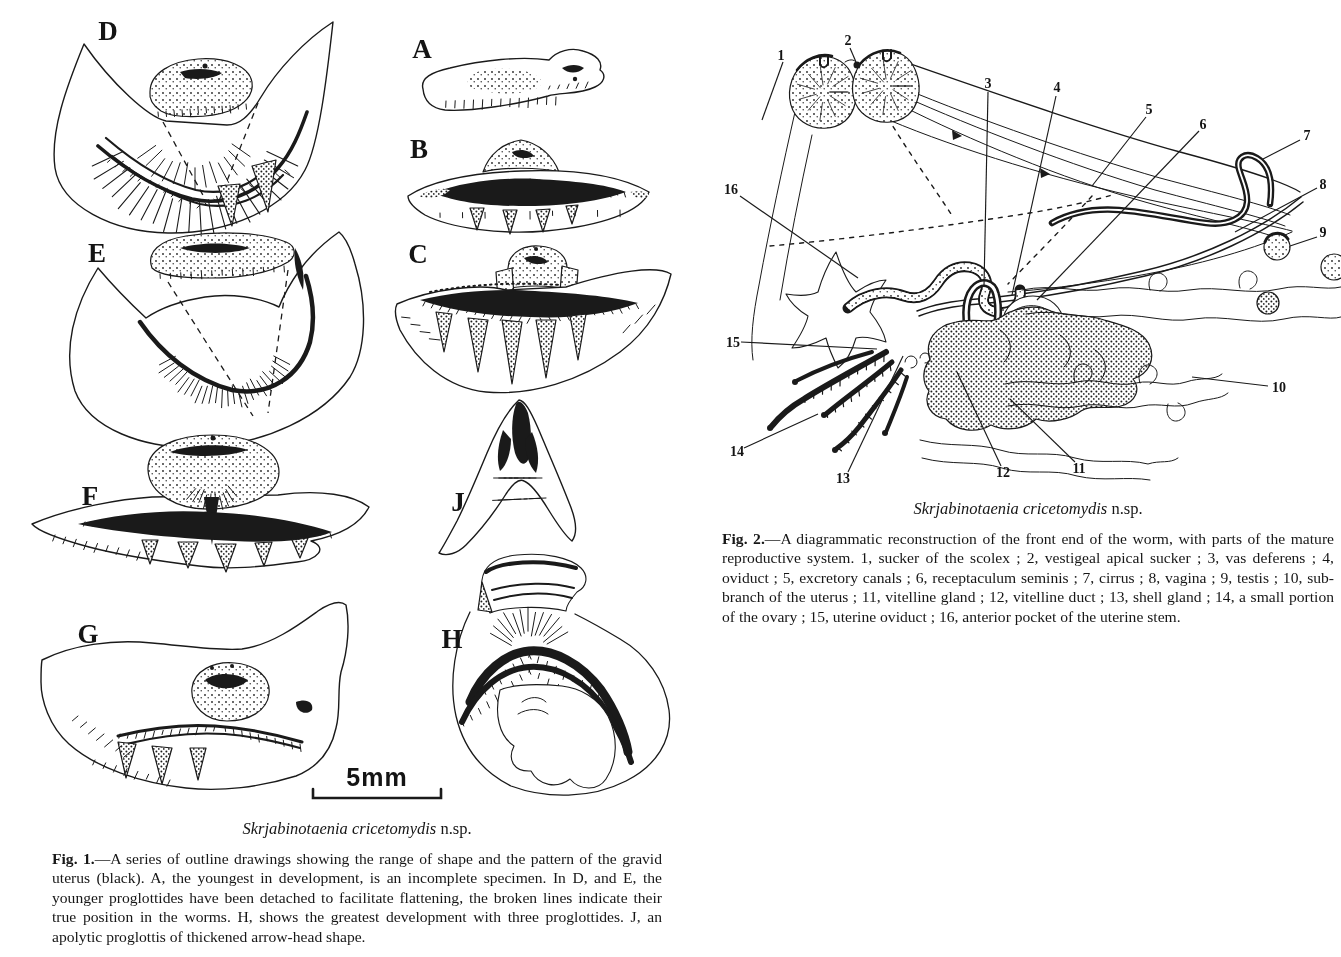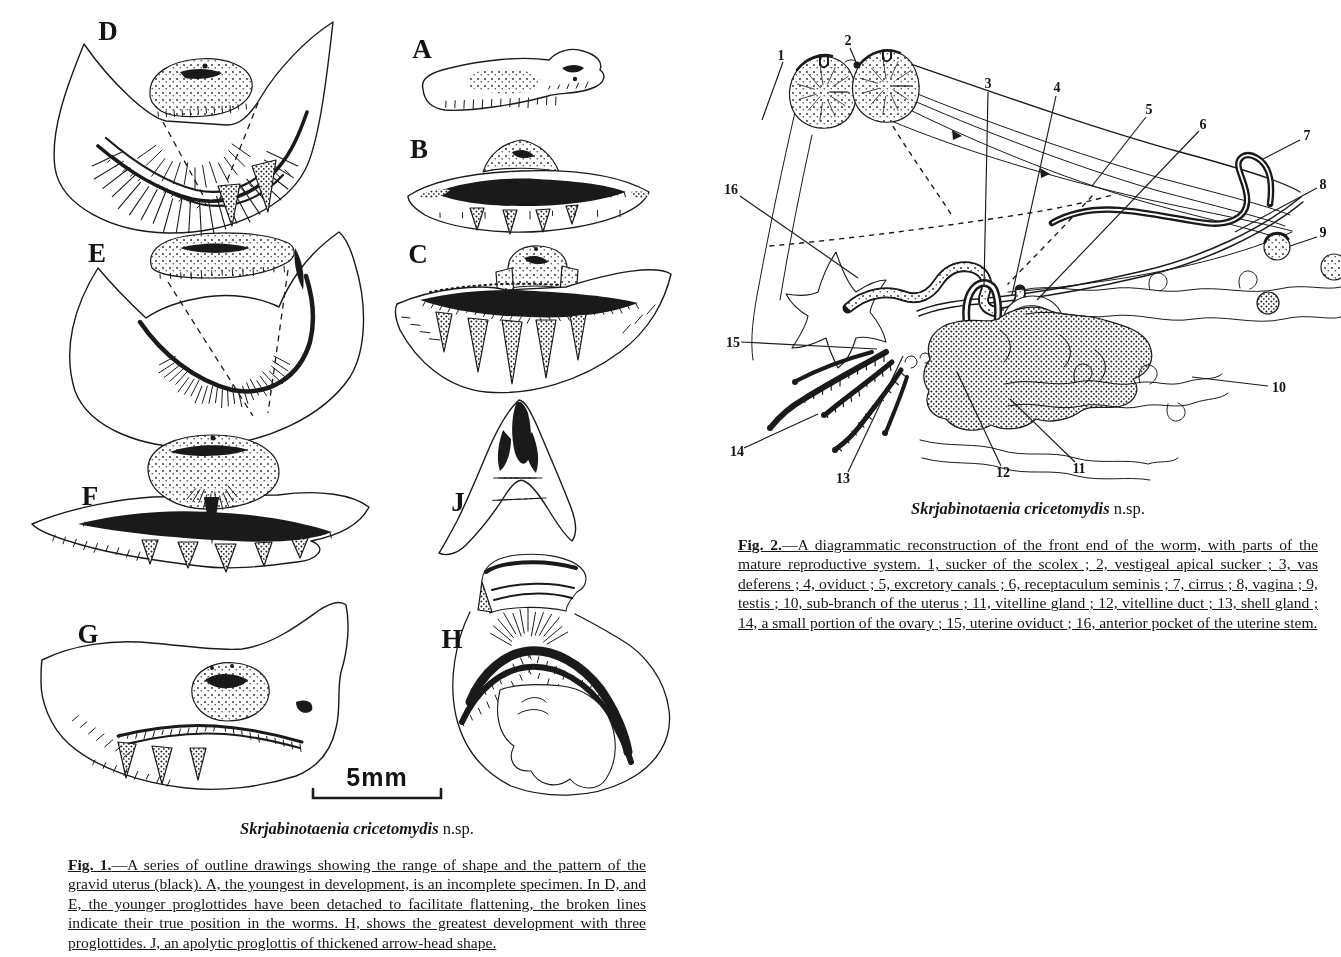--- a/index.html
+++ b/index.html
@@ -17,22 +17,22 @@
   .dash2{fill:none;stroke:#1a1a1a;stroke-width:1.4;stroke-dasharray:4 6;stroke-linecap:round;}
   .dot{fill:none;stroke:#1a1a1a;stroke-width:2;stroke-dasharray:1.5 4;stroke-linecap:round;}
   .ldr{fill:none;stroke:#1a1a1a;stroke-width:1.15;}
   .stp{stroke:#1a1a1a;stroke-width:1.2;stroke-linejoin:round;}
   text.pl{font:700 27px "Liberation Serif",serif;fill:#141414;}
   text.cn{font:700 14px "Liberation Serif",serif;fill:#141414;}
   text.sc{font:700 25px "Liberation Sans",sans-serif;fill:#141414;letter-spacing:1px;}
   
   .cap{position:absolute;}
   .cap .species{text-align:center;font-size:16.5px;margin:0 0 10px 0;}
-  .cap .species i{font-style:italic;font-weight:bold;}
-  .cap p{margin:16px;font-size:15.6px;line-height:19.4px;text-align:justify;text-decoration:underline;}
+  .cap .species i{font-style:italic;}
+  .cap p{margin:0;font-size:15.6px;line-height:19.4px;text-align:justify;}
   .cap p .lead{font-weight:700;}
 </style>
 </head>
 <body>
 
 <div class="page">
 
 <svg style="left:0;top:0" width="700" height="815" viewBox="0 0 700 815">
   <defs>
     <pattern id="p1s" width="7" height="7" patternUnits="userSpaceOnUse">

